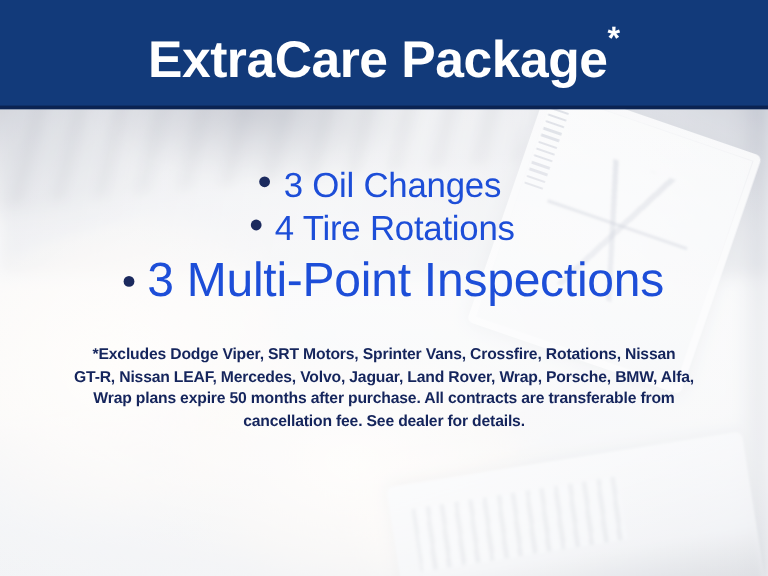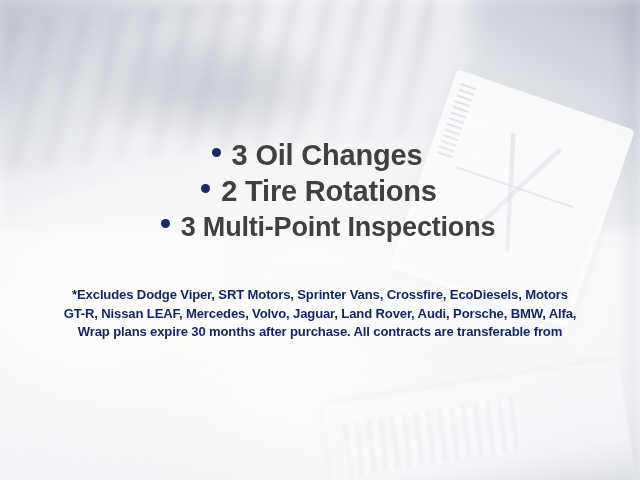--- a/index.html
+++ b/index.html
@@ -192,40 +192,40 @@
     letter-spacing:0;
   }
 
   
   #benefits {
     position:absolute; left:0; top:140px; width:640px;
     z-index:4;
     text-align:center;
   }
   .benefit-row {
-    color:#404040;
+    color:#1d4ed8;
     font-size:29px;
-    font-weight:bold;
+    font-weight:normal;
     line-height:1.05;
     letter-spacing:-.2px;
     white-space:nowrap;
     margin-bottom:6px;
   }
   .benefit-row:last-child { margin-bottom:0; }
   .benefit-row .dot {
     display:inline-block;
     width:9px; height:9px;
     border-radius:50%;
     background:#1b2a5e;
     vertical-align:8px;
     margin-right:11px;
   }
   .benefit-row.r1 { padding-right:6px; }
   .benefit-row.r2 { padding-right:2px; }
-  .benefit-row.r3 { font-size:27px;padding-left:16px; }
+  .benefit-row.r3 { font-size:40px;padding-left:16px; }
 
   
   #disclaimer {
     position:absolute; left:28px; top:286px; width:584px;
     z-index:4;
     text-align:center;
     color:#15255c;
     font-size:13.1px;
     font-weight:bold;
     line-height:18.6px;
@@ -261,32 +261,38 @@
 
     <div class="bg-keyboard">
       <div class="bg-keyboard-keys"></div>
       <div class="bg-keyboard-dark"></div>
     </div>
 
     <div class="bg-wash"></div>
     <div class="bg-wash-2"></div>
   </div>
 
+  <div id="header-band">
+    <div id="header-title">
+      <span>ExtraCare Package</span><span class="star">*</span>
+    </div>
+  </div>
 
   <div id="benefits">
     <div class="benefit-row r1">
       <span class="dot"></span><span>3 Oil Changes</span>
     </div>
     <div class="benefit-row r2">
-      <span class="dot"></span><span>2 Tire Rotations</span>
+      <span class="dot"></span><span>4 Tire Rotations</span>
     </div>
     <div class="benefit-row r3">
       <span class="dot"></span><span>3 Multi-Point Inspections</span>
     </div>
   </div>
 
   <div id="disclaimer">
-    <div class="dline">*Excludes Dodge Viper, SRT Motors, Sprinter Vans, Crossfire, EcoDiesels, Motors</div>
-    <div class="dline">GT-R, Nissan LEAF, Mercedes, Volvo, Jaguar, Land Rover, Audi, Porsche, BMW, Alfa,</div>
-    <div class="dline">Wrap plans expire 30 months after purchase. All contracts are transferable from</div>
+    <div class="dline">*Excludes Dodge Viper, SRT Motors, Sprinter Vans, Crossfire, Rotations, Nissan</div>
+    <div class="dline">GT-R, Nissan LEAF, Mercedes, Volvo, Jaguar, Land Rover, Wrap, Porsche, BMW, Alfa,</div>
+    <div class="dline">Wrap plans expire 50 months after purchase. All contracts are transferable from</div>
+    <div class="dline">cancellation fee. See dealer for details.</div>
   </div>
 
 </div>
 
 </body></html>

